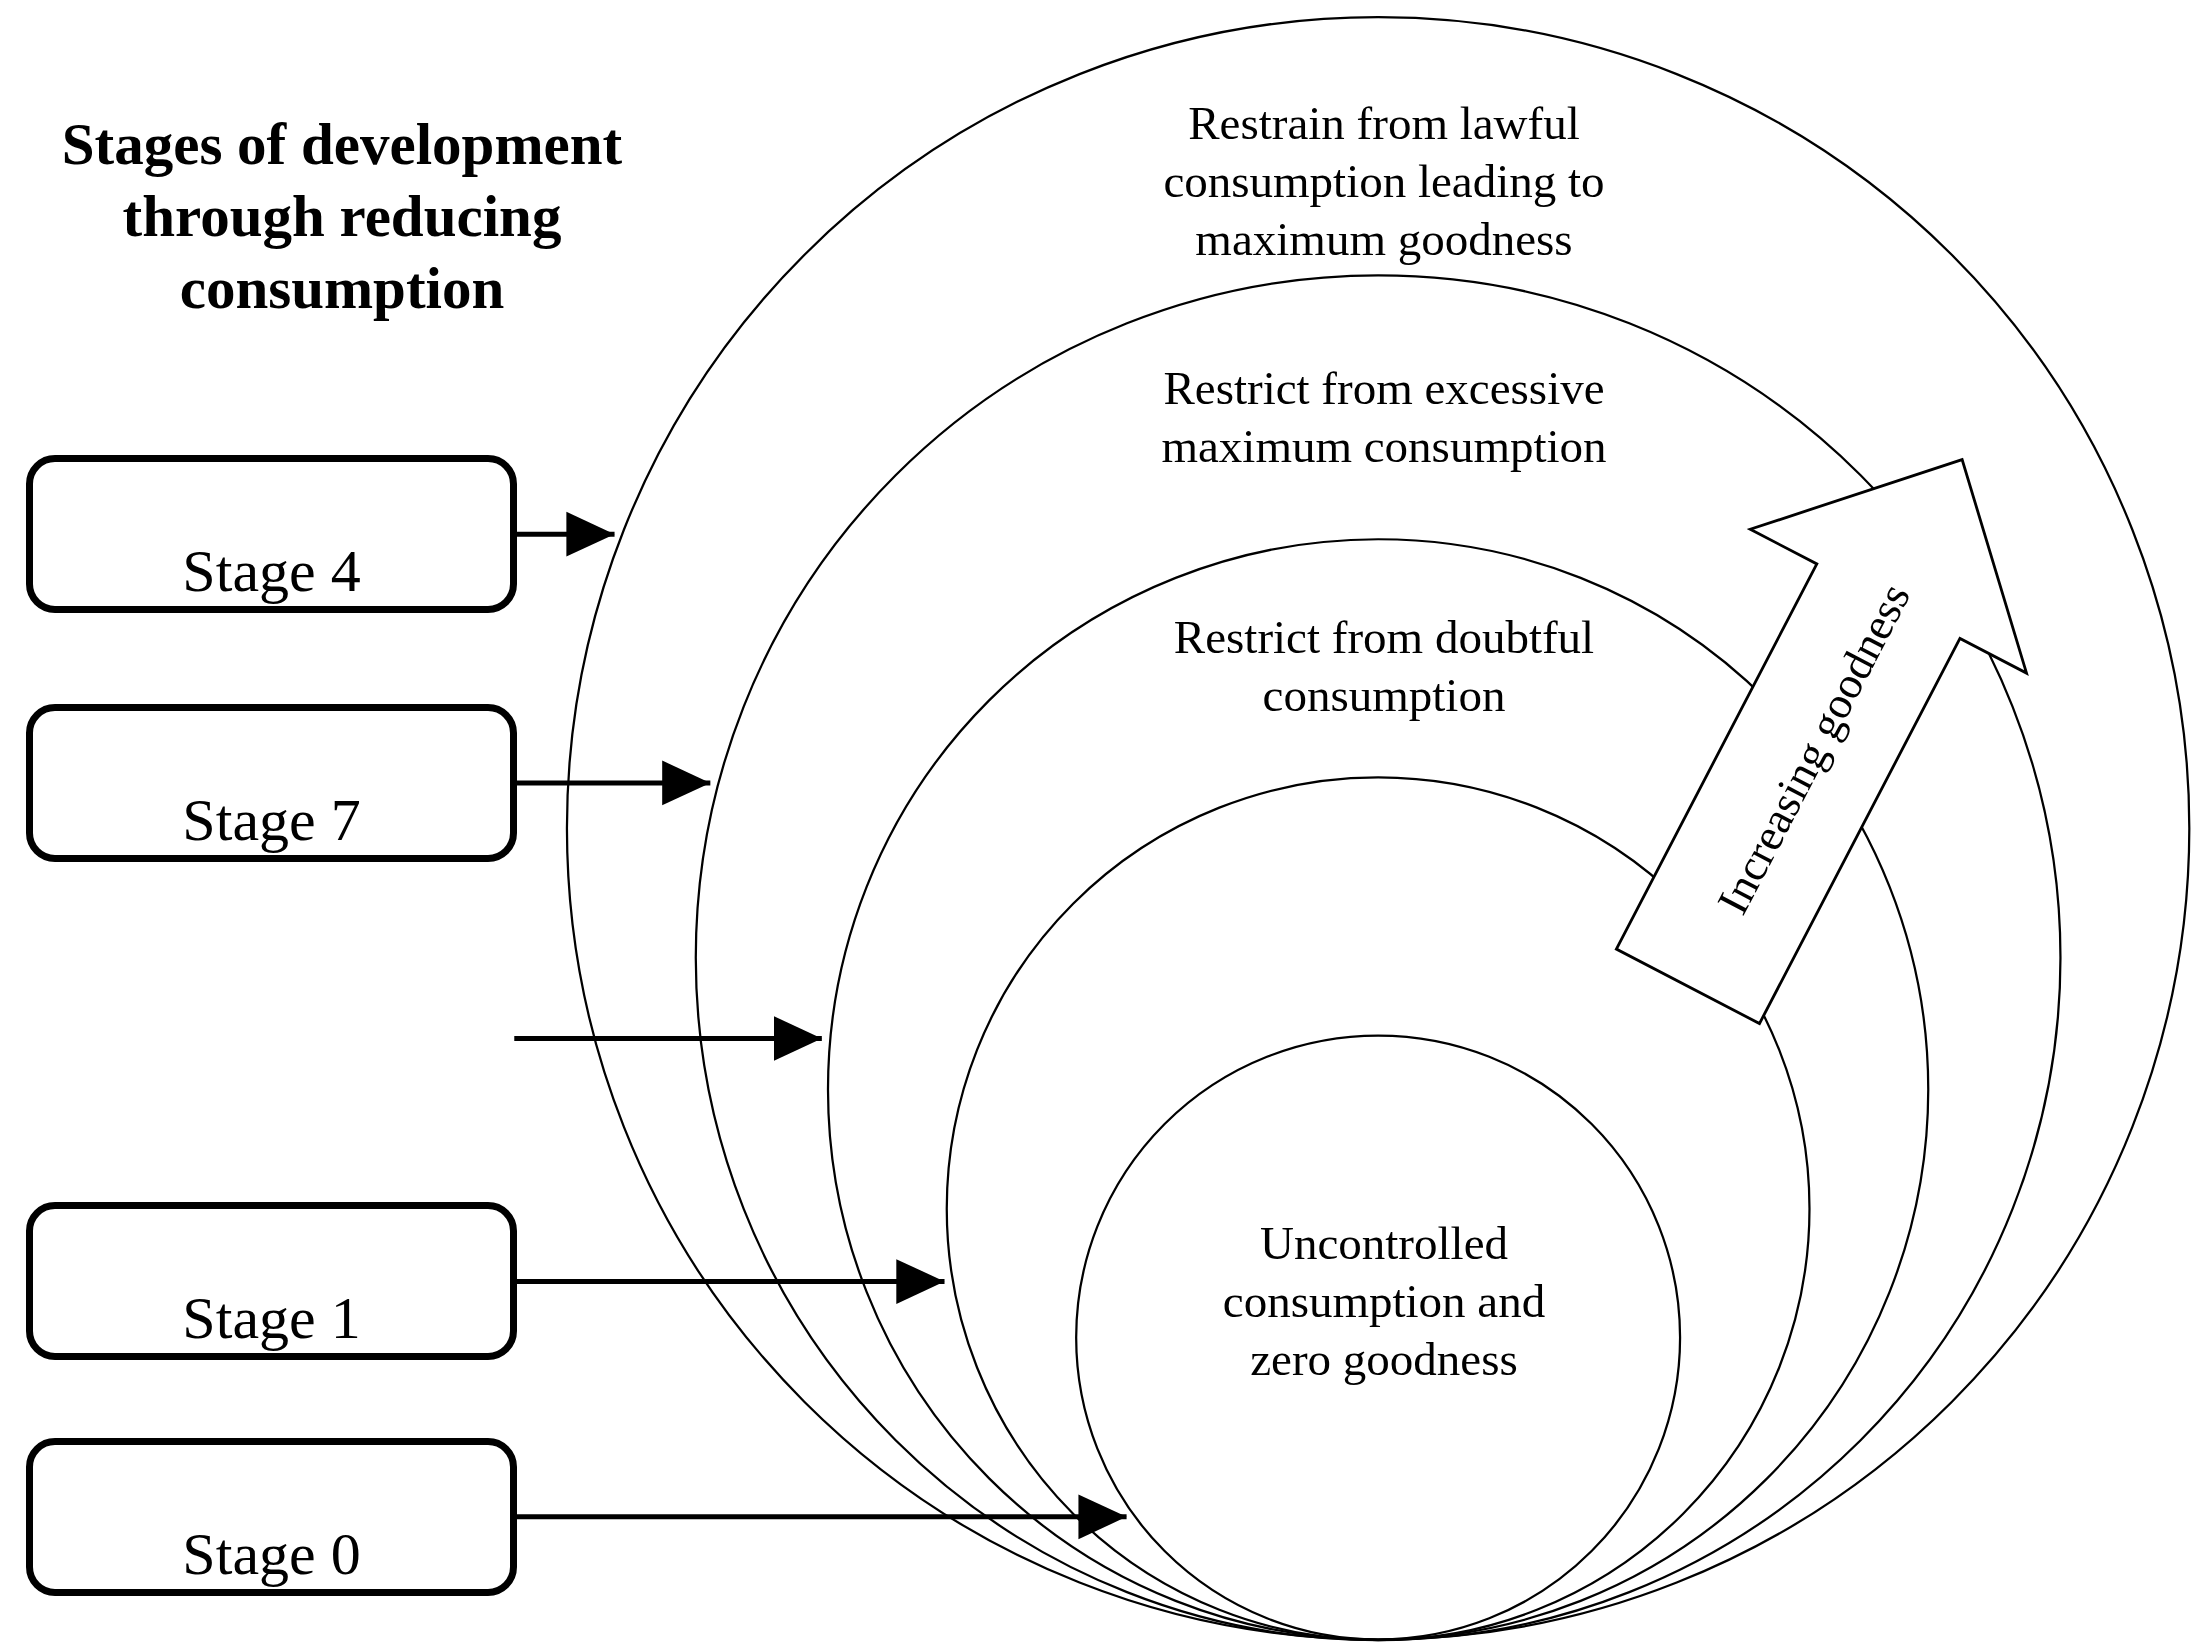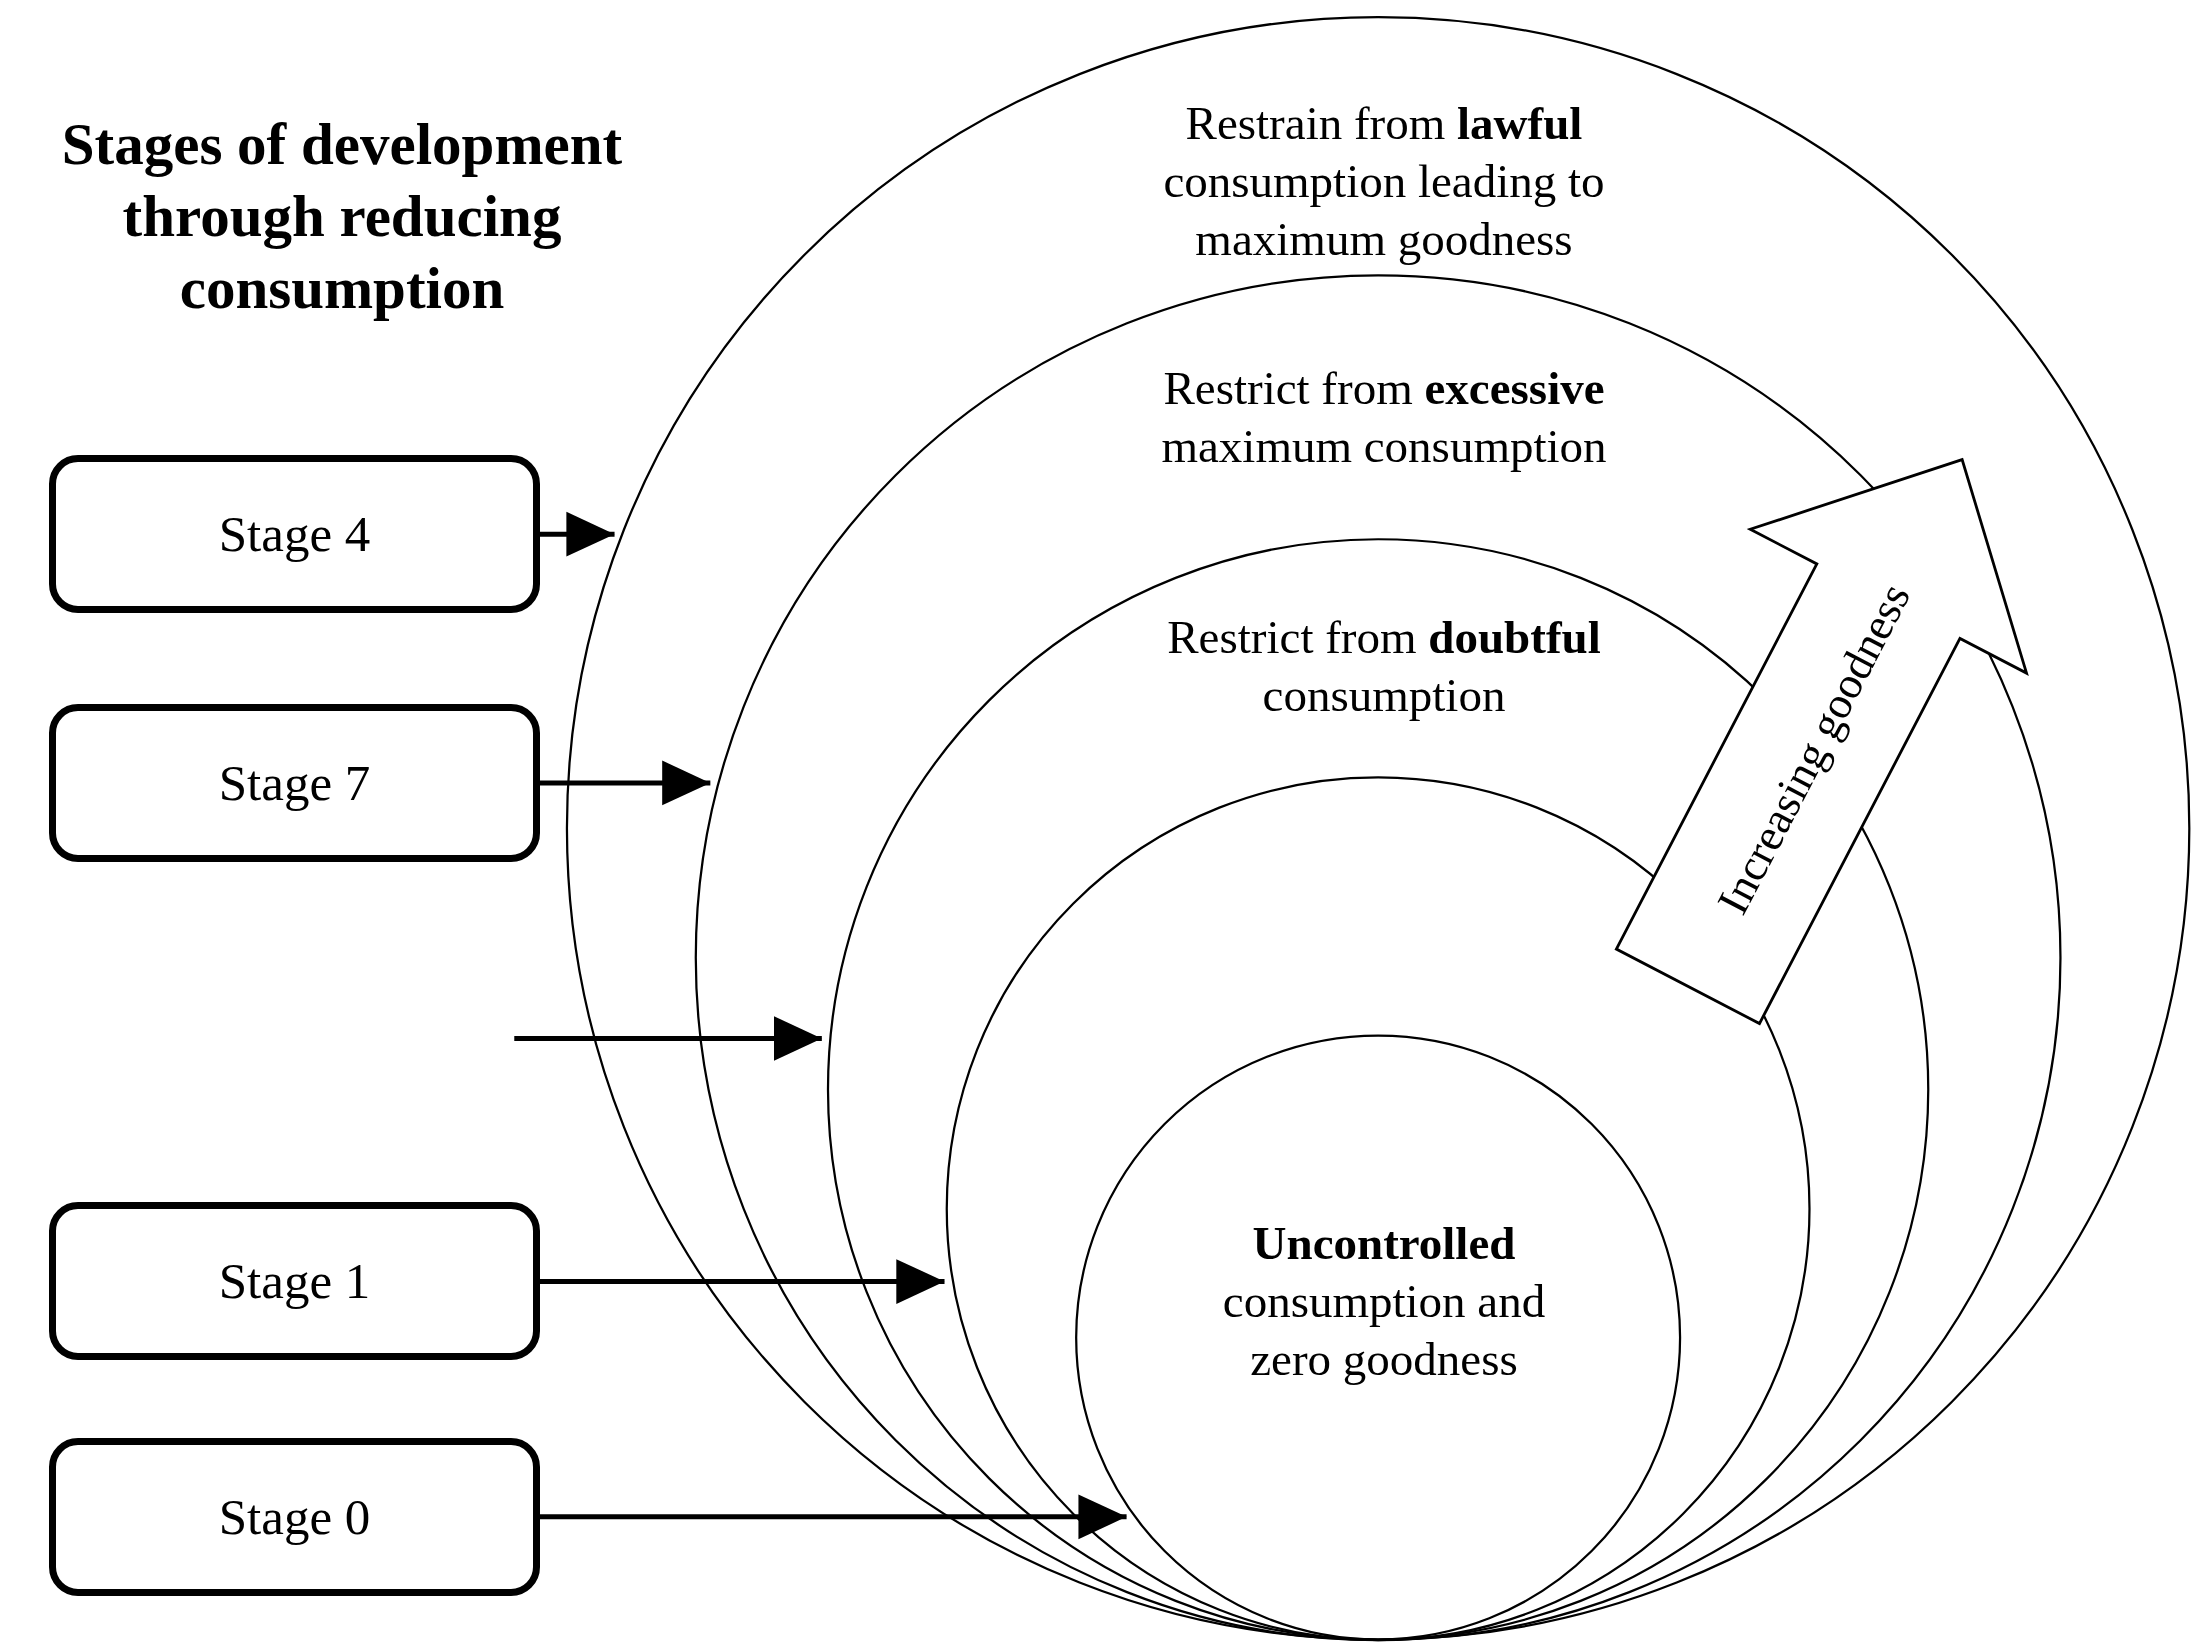--- a/index.html
+++ b/index.html
@@ -13,31 +13,30 @@
   svg.diagram{ position:absolute; left:0; top:0; }
 
   .title{
     position:absolute; left:34px; top:108px; width:616px;
     text-align:center; font-weight:bold; font-size:59px; line-height:72px;
   }
 
   .stage-box{
     position:absolute; left:26px; width:491px; height:158px;
     border:7.3px solid var(--ink); border-radius:29px; background:var(--bg);
-    display:flex; align-items:center; justify-content:center;
-    font-size:51px;
-    margin-left:23px;
+    display:flex; align-items:flex-end; justify-content:center;
+    font-size:60px;
   }
 
   .ring-label{
     position:absolute; left:964px; width:840px;
     text-align:center; font-size:47px; line-height:58px;
   }
   .ring-label .ln{ white-space:nowrap; }
-  .ring-label b{ font-weight:bold; }
+  .ring-label b{ font-weight:normal; }
 </style>
 </head>
 <body>
 
 <div class="canvas">
 
   <svg class="diagram" width="2205" height="1646" viewBox="0 0 3936 2937" font-family="Liberation Serif, serif" color="#000000">
     <defs>
       <marker id="ah" markerUnits="userSpaceOnUse" markerWidth="90" markerHeight="84" viewBox="0 0 90 84" refX="86" refY="42" orient="auto">
         <path d="M0,2 L86,42 L0,82 Z" fill="currentColor"></path>

